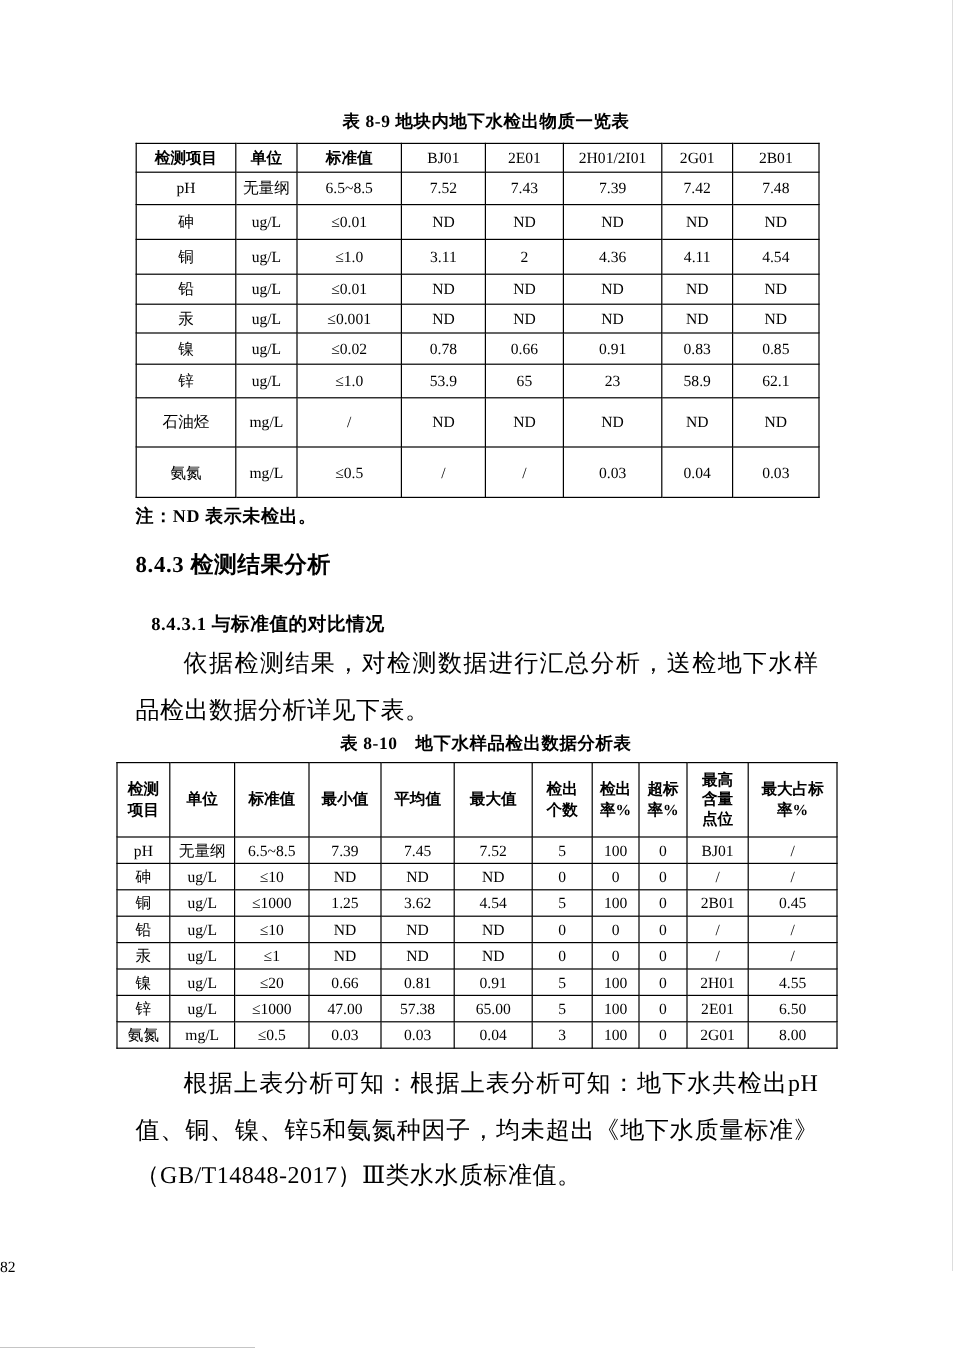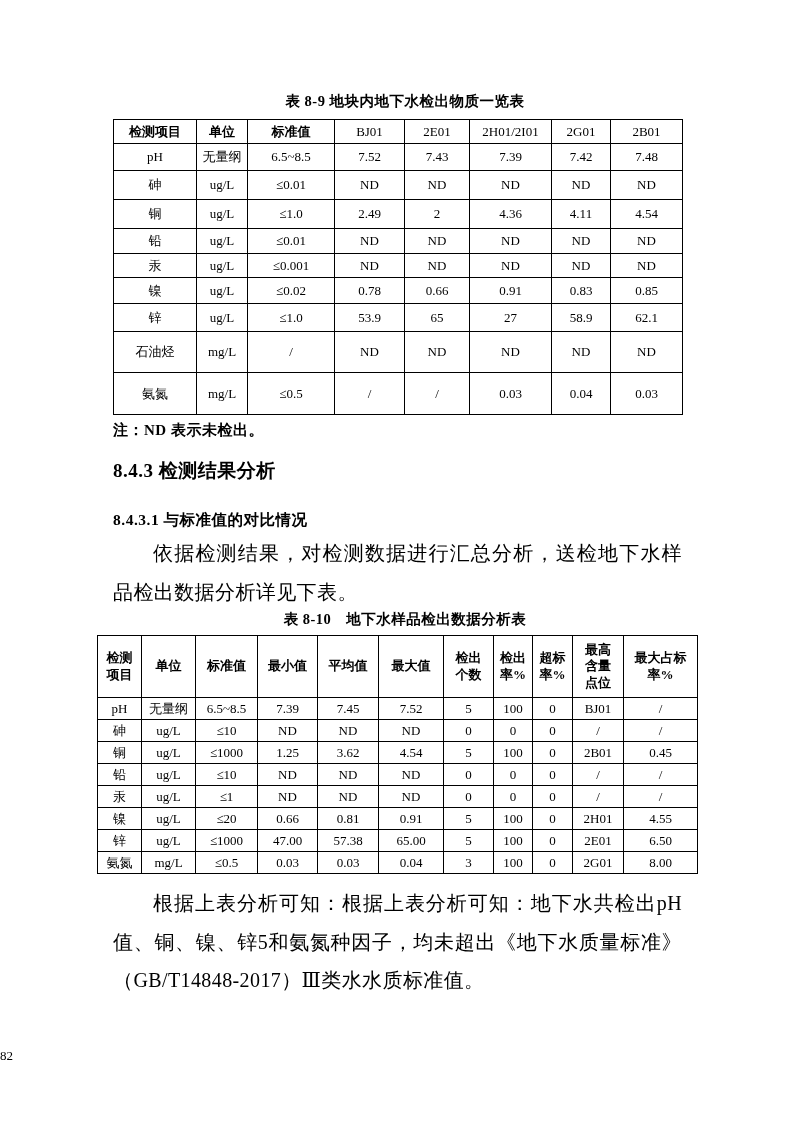--- a/index.html
+++ b/index.html
@@ -56,21 +56,21 @@
     font-size: 15px;
     letter-spacing: 0.5px;
   }
   .heading-1 {
     left: 113px; top: 458px;
     font-weight: bold;
     font-size: 19px;
     letter-spacing: 0.5px;
   }
   .heading-2 {
-    left: 113px; top: 510px;
+    left: 126px; top: 510px;
     font-weight: bold;
     font-size: 15.5px;
     letter-spacing: 0.5px;
   }
   .body-para {
     left: 113px;
     width: 569px;
     font-size: 20px;
     line-height: 38.5px;
     text-indent: 2em;
@@ -134,21 +134,21 @@
           <td>ND</td>
           <td>ND</td>
           <td>ND</td>
           <td>ND</td>
           <td>ND</td>
         </tr>
         <tr style="height: 29px;">
           <td>铜</td>
           <td>ug/L</td>
           <td>≤1.0</td>
-          <td>2.49</td>
+          <td>3.11</td>
           <td>2</td>
           <td>4.36</td>
           <td>4.11</td>
           <td>4.54</td>
         </tr>
         <tr style="height: 25px;">
           <td>铅</td>
           <td>ug/L</td>
           <td>≤0.01</td>
           <td>ND</td>
@@ -176,21 +176,21 @@
           <td>0.91</td>
           <td>0.83</td>
           <td>0.85</td>
         </tr>
         <tr style="height: 28px;">
           <td>锌</td>
           <td>ug/L</td>
           <td>≤1.0</td>
           <td>53.9</td>
           <td>65</td>
-          <td>27</td>
+          <td>23</td>
           <td>58.9</td>
           <td>62.1</td>
         </tr>
         <tr style="height: 41px;">
           <td>石油烃</td>
           <td>mg/L</td>
           <td>/</td>
           <td>ND</td>
           <td>ND</td>
           <td>ND</td>

